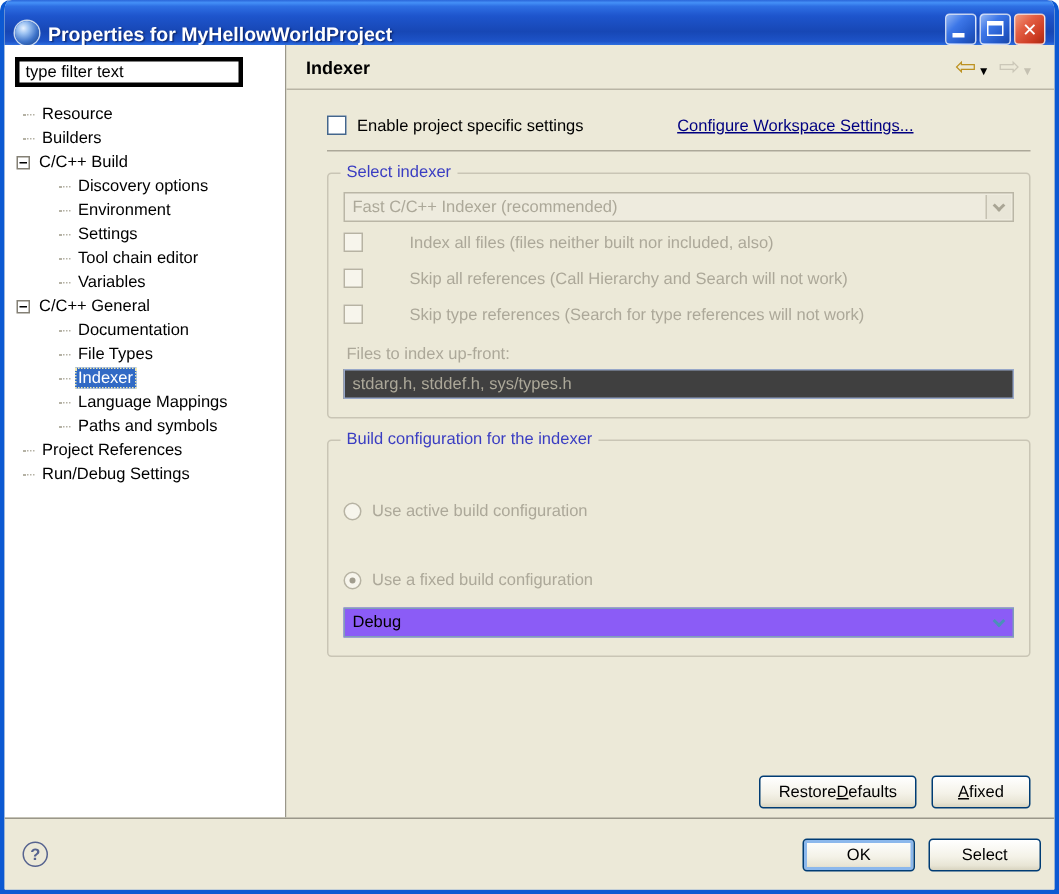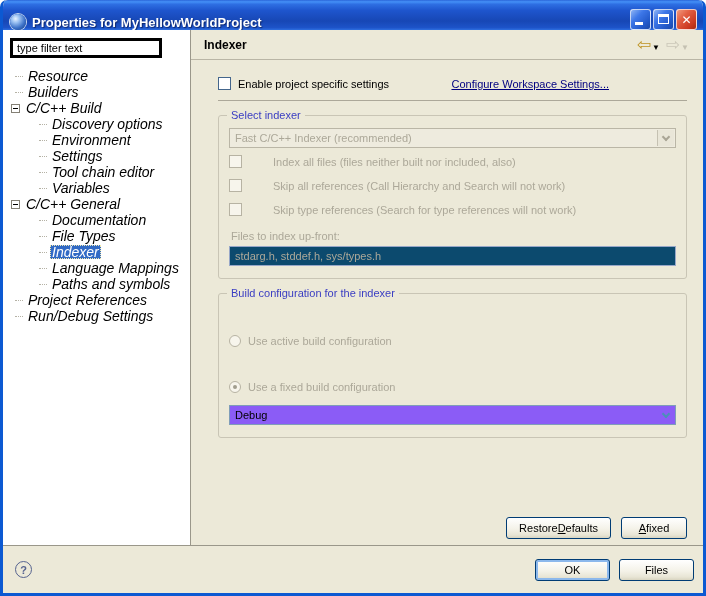--- a/index.html
+++ b/index.html
@@ -27,21 +27,21 @@
   .tb-red{background:linear-gradient(135deg,#f0997d 0%,#e35f44 35%,#cc3a21 75%,#a82a12 100%);}
   .glyph-min{position:absolute;left:4px;bottom:4px;width:8px;height:3px;background:#fff;}
   .glyph-max{position:absolute;left:4px;top:4px;width:11px;height:10px;border:1px solid #fff;border-top:3px solid #fff;}
   .glyph-close{position:absolute;inset:0;display:flex;align-items:center;justify-content:center;
     color:#fff;font-size:12px;font-weight:bold;line-height:1;}
   
   .main-row{flex:1;display:flex;min-height:0;}
   .left-panel{width:188px;flex:0 0 188px;background:#ffffff;border-right:1px solid #9a978a;padding-top:8px;overflow:hidden;}
   .filter-input{display:block;margin:0 auto 10px 7px;width:152px;height:20px;border:3px solid #000000;
     font-size:11px;padding:2px 4px;color:#000;outline:none;background:#fff;}
-  .tree{font-size:14px;color:#000;font-style:italic;}
+  .tree{font-size:11px;color:#000;}
   .tree-row{display:flex;align-items:center;height:16px;white-space:nowrap;cursor:default;}
   .pad{flex:0 0 auto;height:1px;}
   .stub{flex:0 0 8px;height:0;border-top:1px dotted #b5b2a5;margin-right:3px;}
   .expander{flex:0 0 9px;width:9px;height:9px;border:1px solid #848075;background:#fff;position:relative;margin-right:4px;}
   .expander::after{content:'';position:absolute;left:1px;right:1px;top:3px;border-top:1px solid #000;}
   .tree-label{padding:0 2px;line-height:14px;}
   .tree-row.selected .tree-label{background:#316ac5;color:#fff;outline:1px dotted #f0e8b0;outline-offset:-1px;}
   
   .right-panel{flex:1;display:flex;flex-direction:column;background:#ece9d8;min-width:0;}
   .page-header{flex:0 0 30px;display:flex;align-items:center;padding:0 12px 0 13px;border-bottom:1px solid #b9b5a5;}
@@ -65,21 +65,21 @@
   .xp-combo{position:relative;height:20px;border:1px solid #7f9db9;background:#8b5cf6;display:flex;align-items:center;
     padding:0 22px 0 5px;font-size:11px;color:#000;}
   .xp-combo.disabled{background:#eeebde;border-color:#bab6a6;color:#aca899;}
   .combo-arrow{position:absolute;right:1px;top:1px;bottom:1px;width:17px;display:flex;align-items:center;justify-content:center;}
   .xp-combo.disabled .combo-arrow{background:#e9e6d8;border-left:1px solid #c5c1b2;}
   .chev{width:6px;height:6px;border-right:2px solid #4a90b8;border-bottom:2px solid #4a90b8;transform:rotate(45deg);margin-top:-3px;}
   .chev.dimmed{border-color:#a9a595;}
   .chk-row{display:flex;align-items:center;height:23px;margin-top:1px;gap:24px;}
   .group-inner{margin-top:2px;}
   .files-label{font-size:11px;margin:9px 0 4px 2px;}
-  .files-input{display:block;width:100%;height:20px;border:1px solid #97a7c8;background:#0c4a6e;
+  .files-input{display:block;width:100%;height:20px;border:1px solid #97a7c8;background:#404040;
     font-size:11px;color:#aca899;padding:2px 5px;outline:none;}
   .radio-row{display:flex;align-items:center;height:22px;margin-top:24px;}
   .xp-radio{width:12px;height:12px;border-radius:50%;border:1px solid #b7b3a3;background:#f7f5ec;flex:0 0 12px;margin-right:7px;position:relative;}
   .xp-radio.on::after{content:'';position:absolute;left:3px;top:3px;width:4px;height:4px;border-radius:50%;background:#a19d8e;}
   .spacer{flex:1;}
   .defaults-row{display:flex;justify-content:flex-end;gap:10px;padding-bottom:6px;}
   .xp-btn{height:22px;min-width:66px;padding:0 12px;font-size:11px;color:#000;cursor:pointer;
     background:linear-gradient(180deg,#ffffff 0%,#f4f2e8 55%,#e8e5d5 85%,#d8d4c0 100%);
     border:1px solid #003c74;border-radius:3px;display:inline-flex;align-items:center;justify-content:center;white-space:nowrap;}
   .xp-btn.default{box-shadow:inset 0 0 0 2px #8cb8ec;}
@@ -275,15 +275,15 @@
             </button>
         </div>
       </div>
     </div>
   </div>
 
   <div class="footer">
     <div class="help-icon">?</div>
     <div class="spacer"></div>
     <button class="xp-btn default" style="min-width:75px;">OK</button>
-    <button class="xp-btn" style="min-width:75px;">Files</button>
+    <button class="xp-btn" style="min-width:75px;">Select</button>
   </div>
 </div>
 
 </body></html>

